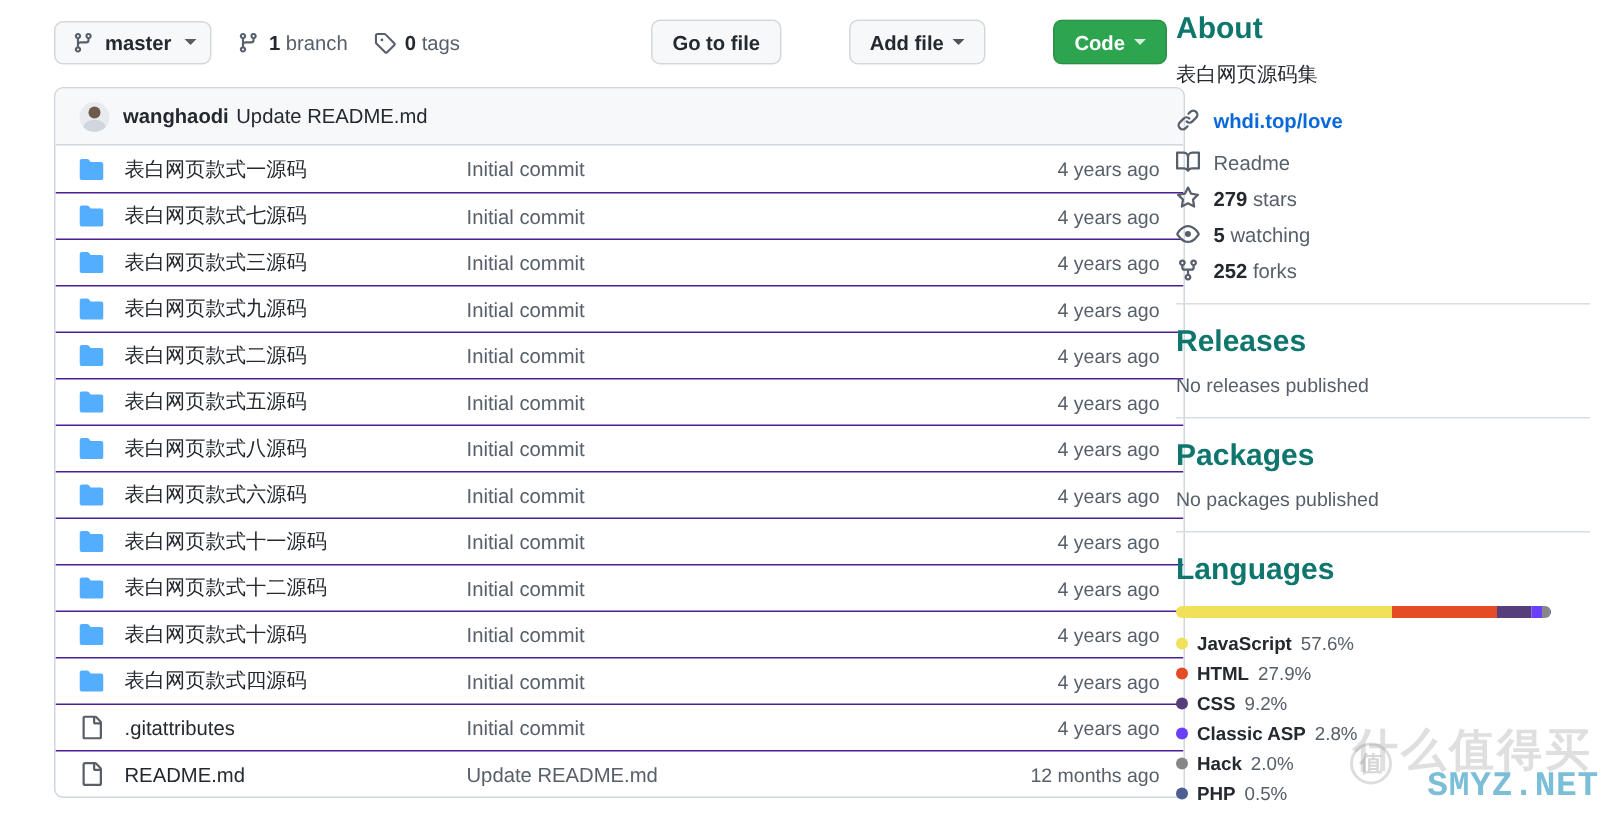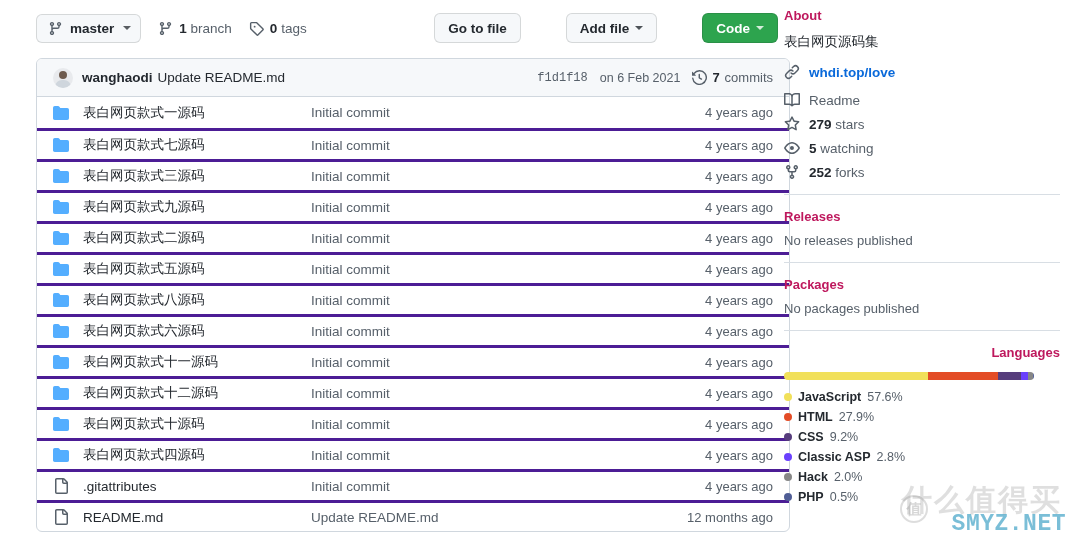--- a/index.html
+++ b/index.html
@@ -77,31 +77,31 @@
   .commit-author { font-weight: 600; color: #24292f; margin-right: 5px; cursor: pointer; }
   .commit-msg { color: #24292f; cursor: pointer; }
   .commit-right { margin-left: auto; display: flex; align-items: center; gap: 12px; color: #57606a; font-size: 12.5px; }
   .sha { font-family: "Liberation Mono", "DejaVu Sans Mono", monospace; font-size: 12px; color: #57606a; cursor:pointer; }
   .commits-count { display: inline-flex; align-items: center; gap: 5px; color: #57606a; cursor: pointer; font-size: 13px;}
   .commits-count b { color: #24292f; font-weight: 600; }
 
   .row {
     display: flex; align-items: center;
     height: 31px; padding: 0 16px;
-    border-top: 3px solid #4c1d95; font-size: 13.5px;
+    border-top: 1px solid #4c1d95; font-size: 13.5px;
   }
   .row:first-of-type { border-top: none; }
   .row .icon { width: 16px; height: 16px; flex: 0 0 16px; margin-right: 14px; display:flex; align-items:center; }
   .row .name { width: 228px; flex: 0 0 228px; color: #24292f; cursor: pointer; overflow:hidden; white-space:nowrap; }
   .row .msg { flex: 1 1 auto; color: #57606a; cursor: pointer; overflow:hidden; white-space:nowrap; }
   .row .age { flex: 0 0 auto; color: #57606a; font-size: 13px; white-space:nowrap; }
 
   
   .sidebar { width: 302px; flex: 0 0 302px; padding: 8px 20px 0 6px; }
-  .sb-h { font-size: 13px; font-weight: 600; color: #be185d; margin-bottom: 9px; }
+  .sb-h { font-size: 20px; font-weight: 600; color: #0f766e; margin-bottom: 9px; }
   .sb-desc { font-size: 13.5px; color: #24292f; line-height: 1.5; margin-bottom: 12px; }
   .sb-link { font-size: 13.5px; color: #0969da; font-weight: 600; cursor: pointer; }
   .sb-line { display: flex; align-items: center; gap: 9px; margin-bottom: 8px; font-size: 13.5px; color: #57606a; cursor: pointer; }
   .sb-line b { color: #24292f; font-weight: 600; }
   .sb-line .ico { width: 16px; height: 16px; flex: 0 0 16px; display:flex; align-items:center; justify-content:center; }
   .divider { border-top: 1px solid #d8dee4; margin: 14px 0 14px 0; }
   .sb-empty { font-size: 13px; color: #57606a; }
 
   
   .lang-bar { display: flex; height: 8px; border-radius: 6px; overflow: hidden; margin: 12px 0 10px 0; width: 250px;}
@@ -186,33 +186,20 @@
 
     <div class="file-box">
 
       <div class="commit-bar">
         <span class="avatar">
             <span class="head"></span>
             <span class="body"></span>
           </span>
         <span class="commit-author">wanghaodi</span>
         <span class="commit-msg">Update README.md</span>
-        <span class="commit-right">
-          <span class="sha">f1d1f18</span>
-          <span>on 6 Feb 2021</span>
-          <span class="commits-count">
-            <span>
-              <svg width="15" height="15" viewBox="0 0 16 16" fill="#57606a">
-                  <path d="M1.643 3.143.427 1.927A.25.25 0 0 0 0 2.104V5.75a.25.25 0 0 0 .25.25h3.646a.25.25 0 0 0 .177-.427L2.715 4.215a6.5 6.5 0 1 1-1.18 4.458.75.75 0 1 0-1.493.154 8.001 8.001 0 1 0 1.6-5.684ZM7.75 4a.75.75 0 0 1 .75.75v3.19l1.944 1.106a.75.75 0 1 1-.744 1.303l-2.32-1.32A.75.75 0 0 1 7 8.375v-3.625A.75.75 0 0 1 7.75 4Z"></path>
-                </svg>
-            </span>
-            <b>7</b>
-            <span>commits</span>
-          </span>
-        </span>
       </div>
 
       <div id="file-rows">
           <div class="row">
             <span class="icon">
               <svg width="16" height="16" viewBox="0 0 16 16" fill="#54aeff">
                 <path d="M1.75 1A1.75 1.75 0 0 0 0 2.75v10.5C0 14.216.784 15 1.75 15h12.5A1.75 1.75 0 0 0 16 13.25v-8.5A1.75 1.75 0 0 0 14.25 3H7.5a.25.25 0 0 1-.2-.1l-.9-1.2C6.07 1.26 5.55 1 5 1H1.75Z"></path>
               </svg>
             </span>
             <span class="name">表白网页款式一源码</span>
@@ -411,21 +398,21 @@
     <div class="sb-h">Releases</div>
     <div class="sb-empty">No releases published</div>
 
     <div class="divider"></div>
 
     <div class="sb-h">Packages</div>
     <div class="sb-empty">No packages published</div>
 
     <div class="divider"></div>
 
-    <div class="sb-h" style="margin-bottom:2px;text-align:right;">Languages</div>
+    <div class="sb-h" style="margin-bottom:2px;">Languages</div>
     <div class="lang-bar" id="lang-bar">
         <span style="flex: 0 0 57.6%; background: rgb(241, 224, 90); height: 100%;"></span>
         <span style="flex: 0 0 27.9%; background: rgb(227, 76, 38); height: 100%;"></span>
         <span style="flex: 0 0 9.2%; background: rgb(86, 61, 124); height: 100%;"></span>
         <span style="flex: 0 0 2.8%; background: rgb(106, 64, 253); height: 100%;"></span>
         <span style="flex: 0 0 2%; background: rgb(135, 135, 135); height: 100%;"></span>
         <span style="flex: 0 0 0.5%; background: rgb(79, 93, 149); height: 100%;"></span>
       </div>
     <div class="lang-legend" id="lang-legend">
         <span class="lang-item">

